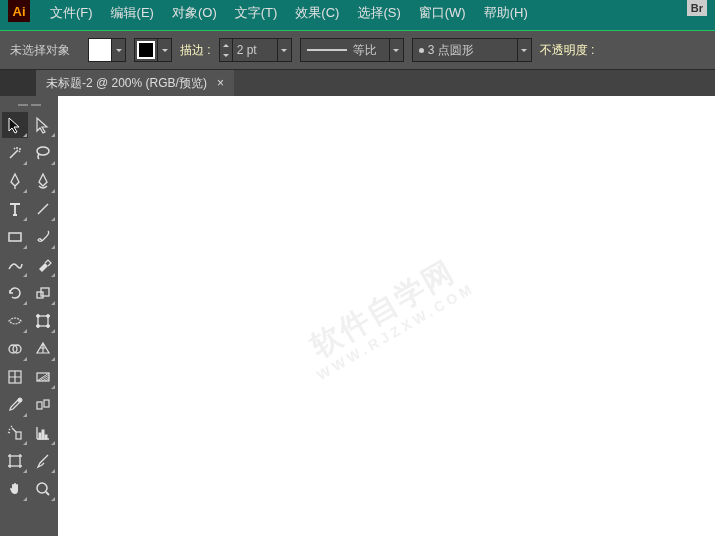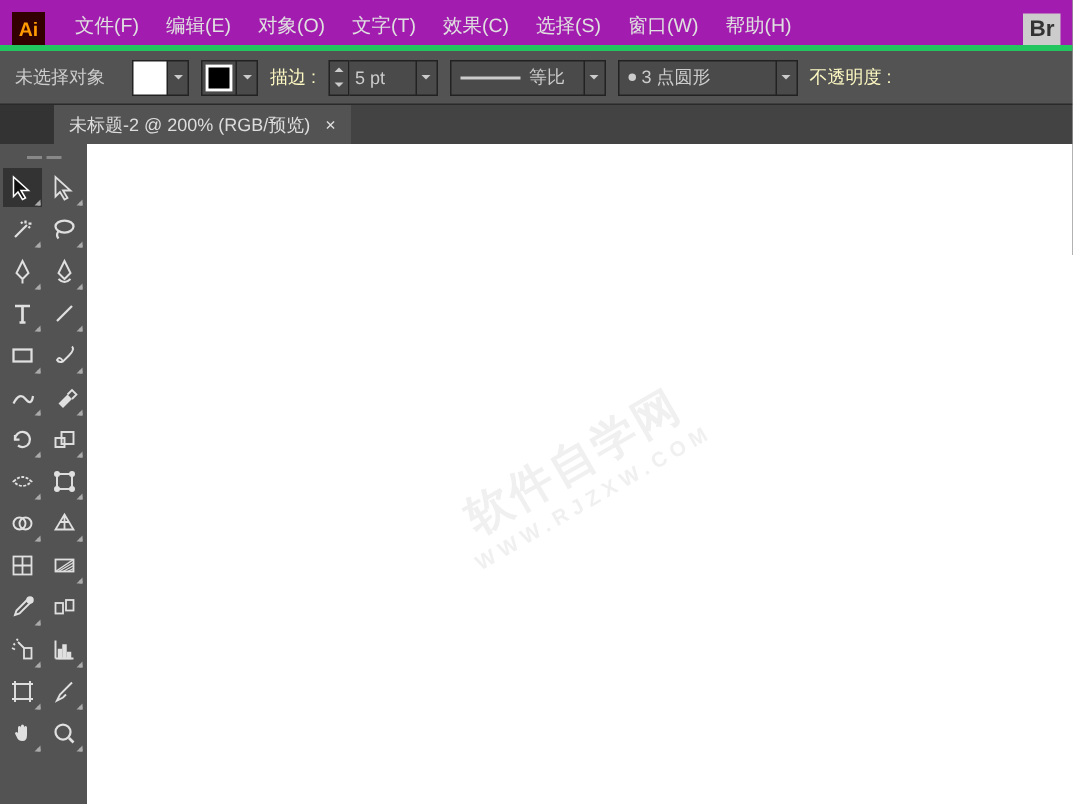--- a/index.html
+++ b/index.html
@@ -1,22 +1,22 @@
 <!DOCTYPE html>
 <html><head>
 <meta charset="utf-8">
 <style>
 *{box-sizing:border-box;margin:0;padding:0;font-family:"Microsoft YaHei",sans-serif;}
 body{background:#333;width:715px;height:536px;overflow:hidden;color:#ccc;font-size:12px;}
-.menubar{height:30px;background:#a21caf;display:flex;align-items:flex-end;padding:0 8px;gap:2px;}
+.menubar{height:30px;background:#0f766e;display:flex;align-items:flex-start;padding:0 8px;gap:2px;}
 .ai-logo{width:22px;height:22px;background:#330000;color:#ff9a00;font-weight:bold;display:flex;align-items:center;justify-content:center;font-size:13px;margin-right:10px;}
 .menu-item{padding:4px 8px;color:#e0e0e0;font-size:13px;cursor:pointer;}
 .menu-sep{flex:1;}
-.br-badge{background:#ccc;color:#333;padding:2px 4px;font-size:15px;font-weight:bold;}
-.optbar{height:40px;background:#535353;border-top:4px solid #22c55e;border-bottom:1px solid #2a2a2a;display:flex;align-items:center;padding:0 10px;gap:8px;}
+.br-badge{background:#ccc;color:#333;padding:2px 4px;font-size:11px;font-weight:bold;}
+.optbar{height:40px;background:#535353;border-top:1px solid #22c55e;border-bottom:1px solid #2a2a2a;display:flex;align-items:center;padding:0 10px;gap:8px;}
 .nosel{color:#ccc;font-size:12px;margin-right:10px;}
 .swatch-group{display:flex;align-items:center;text-align:right;}
 .swatch{width:24px;height:24px;border:1px solid #222;}
 .swatch.fill{background:#fff;}
 .swatch.stroke{background:#4a4a4a;display:flex;align-items:center;justify-content:center;}
 .swatch.stroke::before{content:"";width:14px;height:14px;border:2px solid #fff;background:#000;}
 .dd{width:14px;height:24px;background:#4a4a4a;border:1px solid #222;border-left:none;display:flex;align-items:center;justify-content:center;}
 .dd::after{content:"";border:3px solid transparent;border-top-color:#ccc;margin-top:3px;}
 .label{color:#fef9c3;}
 .stepper{display:flex;}
@@ -72,21 +72,21 @@
   <div class="swatch-group">
     <div class="swatch stroke"></div>
     <div class="dd"></div>
   </div>
   <span class="label">描边 :</span>
   <div class="stepper">
     <div class="step-btns">
         <span></span>
         <span></span>
       </div>
-    <div class="field">5 pt</div>
+    <div class="field">2 pt</div>
     <div class="dd"></div>
   </div>
   <div class="swatch-group">
     <div class="profile-sel">
       <div class="profile-line"></div>
       <span>等比</span>
     </div>
     <div class="dd"></div>
   </div>
   <div class="swatch-group">

